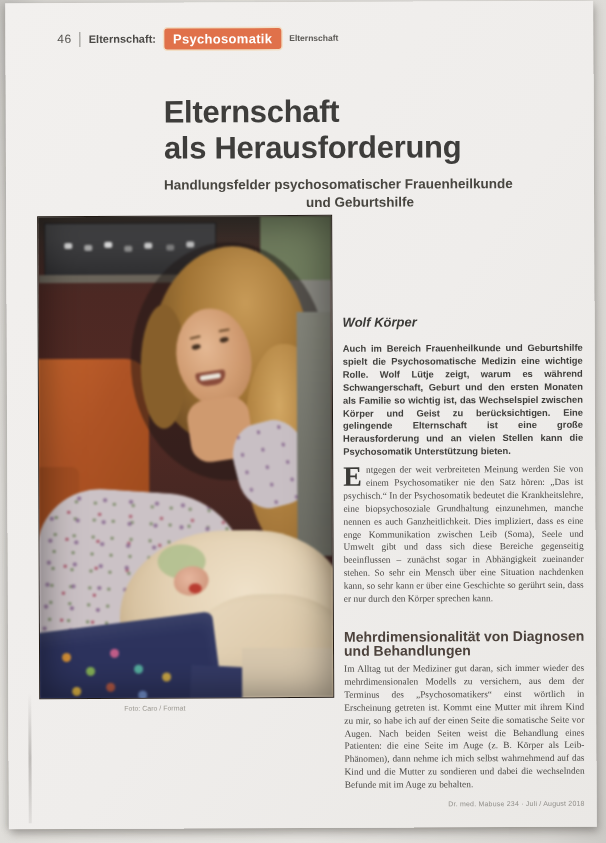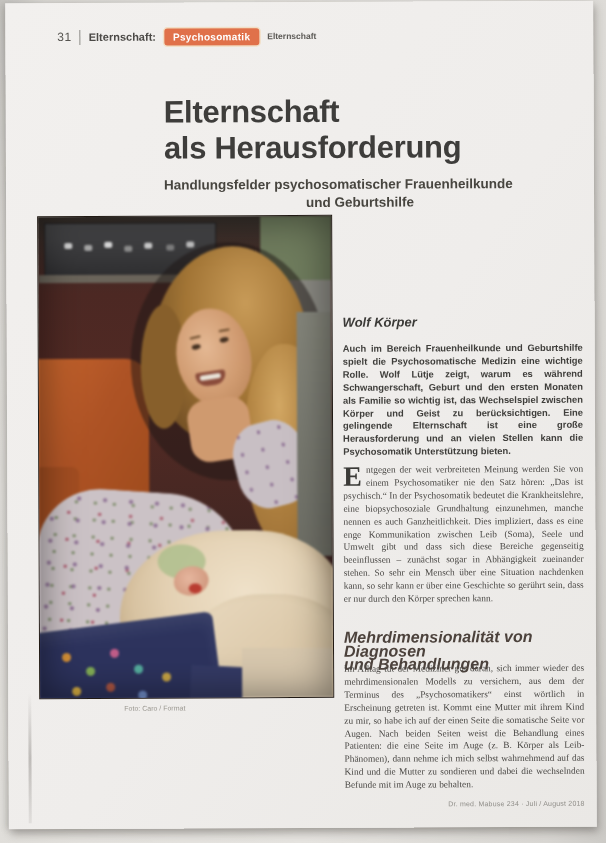--- a/index.html
+++ b/index.html
@@ -16,21 +16,21 @@
     transform:rotate(-0.25deg);
     box-shadow:2px 5px 9px rgba(60,55,50,.35), -3px 0 6px rgba(80,75,70,.18);
   }
   .crease{position:absolute;left:20px;top:690px;width:3px;height:130px;
     background:linear-gradient(180deg,rgba(100,95,90,.0),rgba(100,95,90,.35),rgba(100,95,90,.1));}
   
   .hdr{position:absolute;left:52px;top:26px;display:flex;align-items:center;gap:8px;}
   .hdr .pno{font-size:12px;color:#55534f;letter-spacing:.5px;}
   .hdr .vdiv{width:1px;height:15px;background:#8e8c88;}
   .hdr .swp{font-size:11px;font-weight:bold;color:#4b4946;}
-  .badge{background:#e0714a;color:#fff;font-size:10px;font-weight:bold;
+  .badge{background:#e0714a;color:#fff;font-size:13px;font-weight:bold;
     padding:2.5px 9px 3px;border-radius:3px;letter-spacing:.3px;
     box-shadow:0 0 0 1.5px rgba(245,205,150,.45);}
   .hdr .topic{font-size:8.5px;color:#5c5a56;font-weight:bold;}
   
   .title{position:absolute;left:158px;top:92px;color:#3e3d3b;font-weight:bold;
     font-size:31px;line-height:36px;letter-spacing:-.3px;}
   .subtitle{position:absolute;left:158px;top:174px;width:392px;color:#47453f;
     font-weight:bold;font-size:13.5px;line-height:18px;}
   .subtitle .l2{text-align:center;}
   
@@ -104,35 +104,35 @@
   .caption .credit{margin-top:2px;font-size:7px;color:#99968f;}
   .author{position:absolute;left:336px;top:313px;font-size:13px;font-weight:bold;
     font-style:italic;color:#3b3a37;}
   .intro{position:absolute;left:336px;top:341px;width:240px;
     font-size:9.4px;line-height:12.9px;font-weight:bold;color:#3f3e3b;text-align:justify;}
   .bodytext{font-family:"Liberation Serif",serif;font-size:9.4px;line-height:12.9px;
     color:#4a4845;text-align:justify;}
   .p1{position:absolute;left:336px;top:462px;width:240px;}
   .dropcap{float:left;font-family:"Liberation Serif",serif;font-size:28px;line-height:24px;
     font-weight:bold;color:#3b3a37;padding:1px 4px 0 0;}
-  .sechead{position:absolute;left:336px;top:629px;font-size:16px;line-height:13.5px;
-    font-weight:bold;color:#4c423c;font-style:italic;}
+  .sechead{position:absolute;left:336px;top:629px;font-size:14px;line-height:13.5px;
+    font-weight:bold;color:#4c423c;}
   .p2{position:absolute;left:336px;top:661px;width:240px;}
   
   .footer{position:absolute;left:336px;top:799px;width:240px;text-align:right;
     font-size:7px;color:#8f8d88;letter-spacing:.2px;}
 </style>
 </head>
 <body>
 
 <div class="scan">
   <div class="paper">
 
     <div class="hdr">
-      <span class="pno">31</span>
+      <span class="pno">46</span>
       <span class="vdiv"></span>
       <span class="swp">Elternschaft:</span>
       <span class="badge">Psychosomatik</span>
       <span class="topic">Elternschaft</span>
     </div>
 
     <div class="title">
       <div>Elternschaft</div>
       <div>als Herausforderung</div>
     </div>

